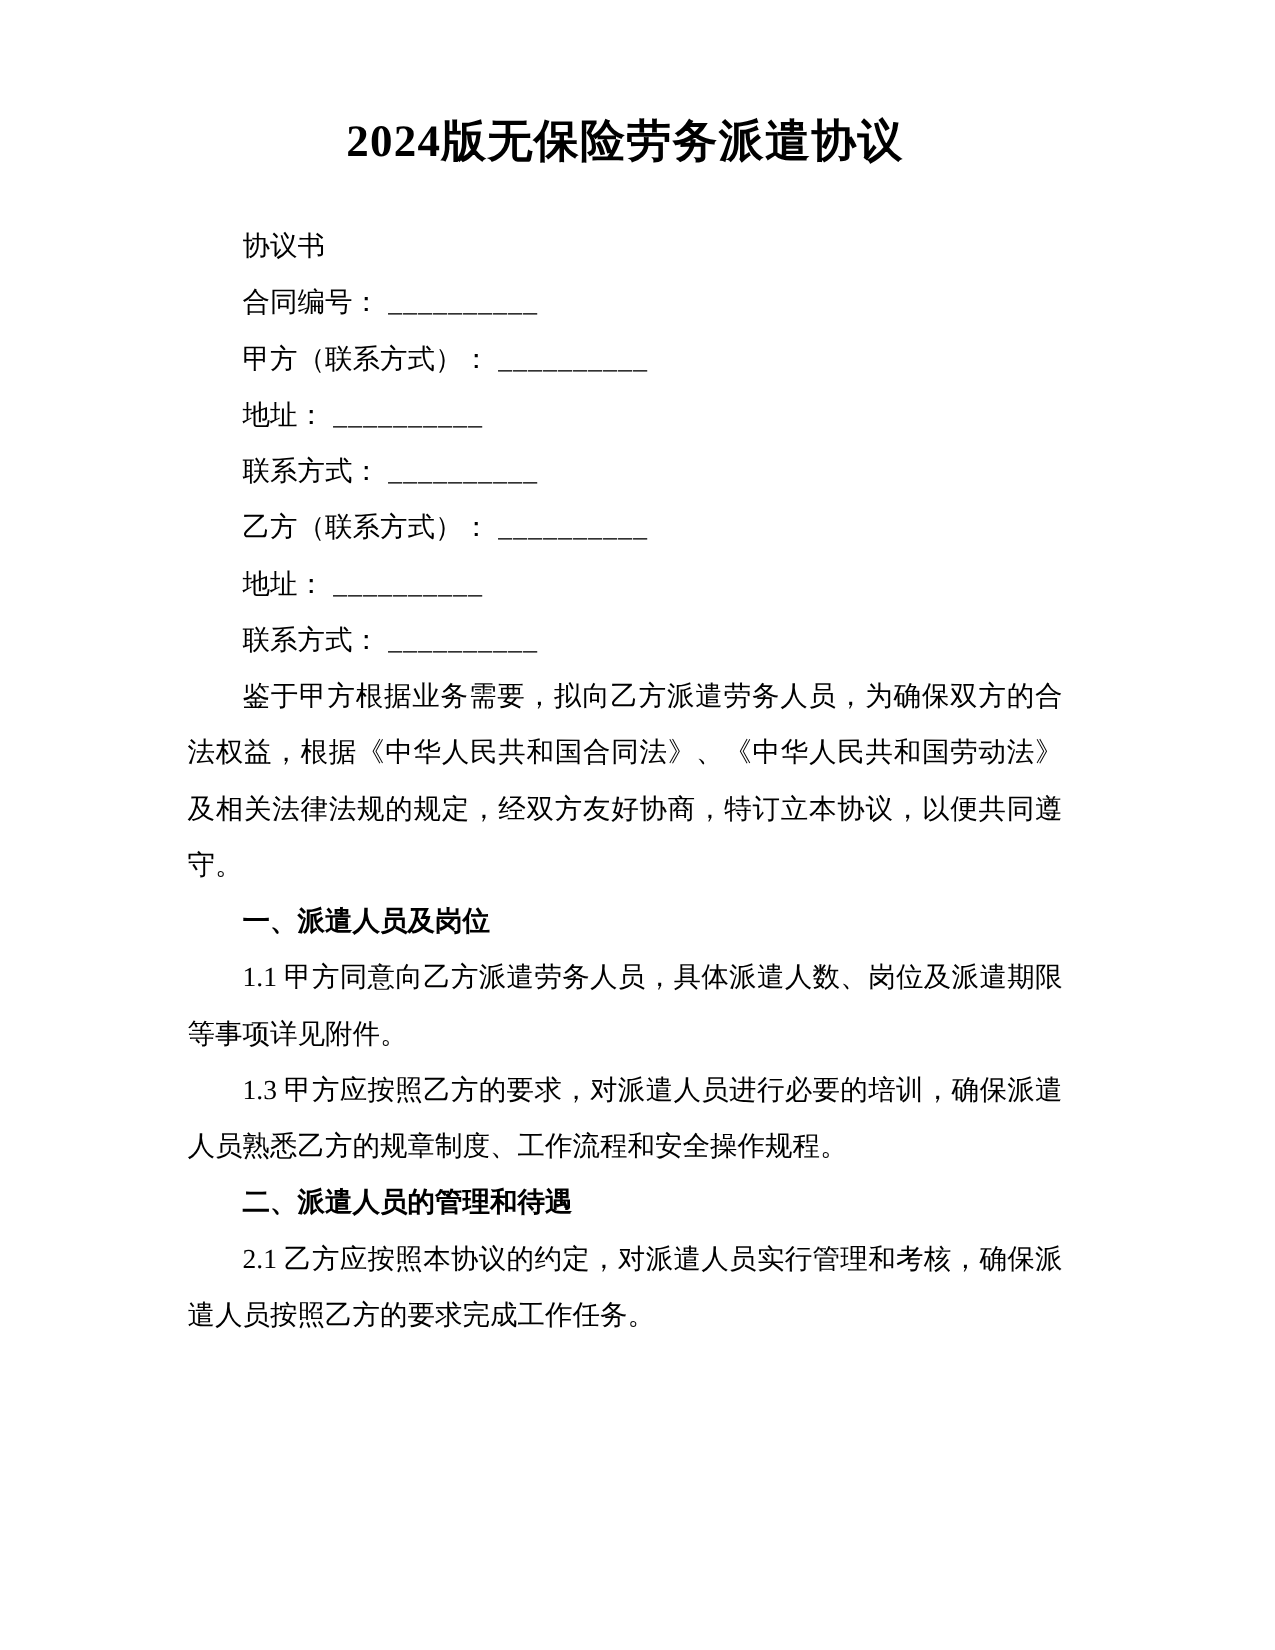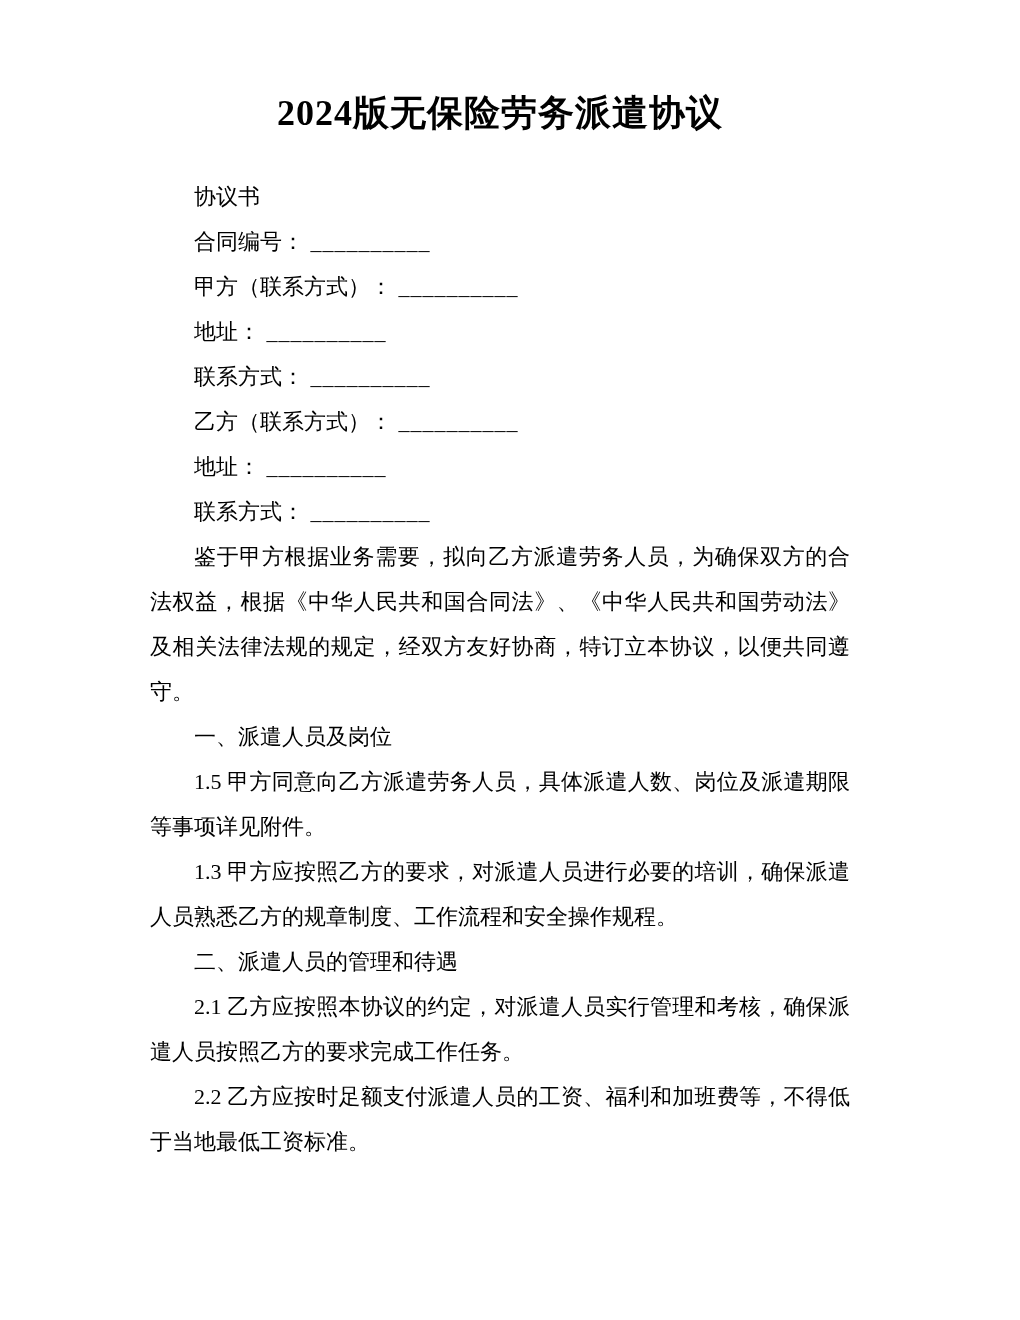--- a/index.html
+++ b/index.html
@@ -31,21 +31,21 @@
     margin: 0;
     font-size: 22px;
     line-height: 45px;
     text-indent: 2em;
     text-align: justify;
   }
   .field-line {
     white-space: nowrap;
   }
   .heading {
-    font-weight: 400;
+    font-weight: 700;
   }
   .blank {
     letter-spacing: 1px;
   }
 </style>
 </head>
 <body>
 
 <div class="page">
   <h1 class="doc-title">2024版无保险劳务派遣协议</h1>
@@ -58,19 +58,18 @@
       <p class="line field-line"><span>联系方式：</span><span class="blank"> __________</span></p>
       <p class="line field-line"><span>乙方（联系方式）：</span><span class="blank"> __________</span></p>
       <p class="line field-line"><span>地址：</span><span class="blank"> __________</span></p>
       <p class="line field-line"><span>联系方式：</span><span class="blank"> __________</span></p>
     </div>
 
   <p class="line">鉴于甲方根据业务需要，拟向乙方派遣劳务人员，为确保双方的合法权益，根据《中华人民共和国合同法》、《中华人民共和国劳动法》及相关法律法规的规定，经双方友好协商，特订立本协议，以便共同遵守。</p>
 
   <div>
       <p class="line heading">一、派遣人员及岗位</p>
-      <p class="line">1.5 甲方同意向乙方派遣劳务人员，具体派遣人数、岗位及派遣期限等事项详见附件。</p>
+      <p class="line">1.1 甲方同意向乙方派遣劳务人员，具体派遣人数、岗位及派遣期限等事项详见附件。</p>
       <p class="line">1.3 甲方应按照乙方的要求，对派遣人员进行必要的培训，确保派遣人员熟悉乙方的规章制度、工作流程和安全操作规程。</p>
       <p class="line heading">二、派遣人员的管理和待遇</p>
       <p class="line">2.1 乙方应按照本协议的约定，对派遣人员实行管理和考核，确保派遣人员按照乙方的要求完成工作任务。</p>
-      <p class="line">2.2 乙方应按时足额支付派遣人员的工资、福利和加班费等，不得低于当地最低工资标准。</p>
     </div>
 </div>
 
 </body></html>

